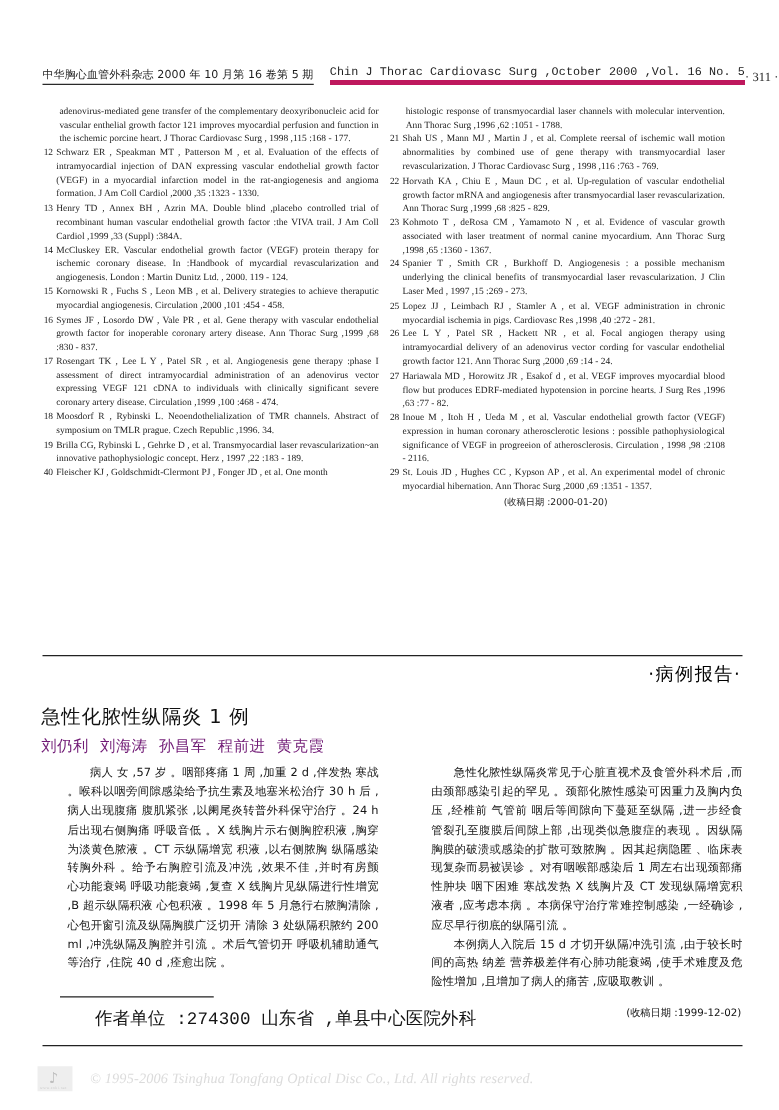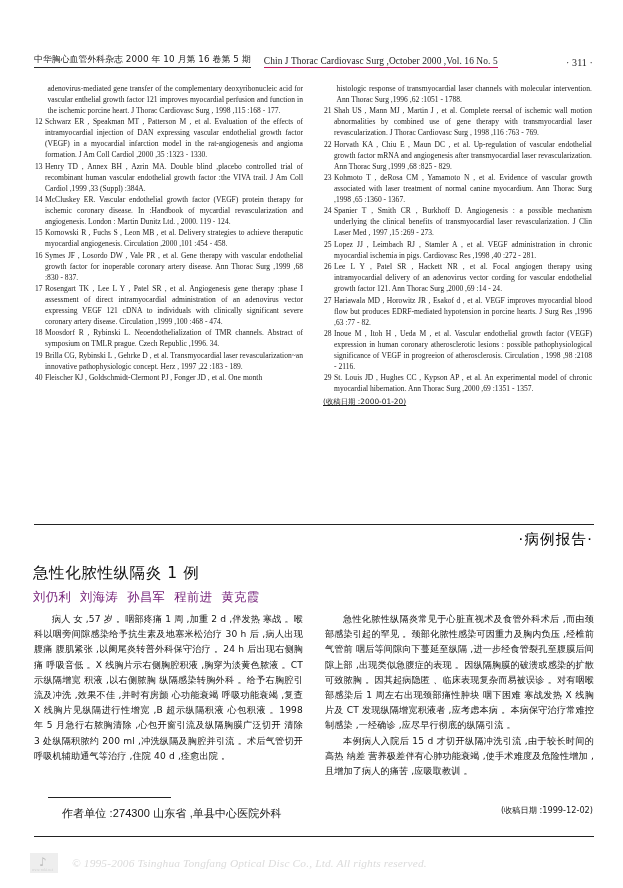--- a/index.html
+++ b/index.html
@@ -38,41 +38,42 @@
     letter-spacing: 0.1px;
   }
   .runhead .cn {
     border-bottom: 1px solid #2a2a2a;
     padding-bottom: 1px;
     white-space: nowrap;
     font-family: "DejaVu Sans", sans-serif;
     font-size: 8.8px;
   }
   .runhead .en {
-    border-bottom: 1px solid #be185d;
+    border-bottom: 4px solid #be185d;
     padding-bottom: 1px;
     white-space: nowrap;
     margin-left: 13px;
     font-size: 9.4px;
+    font-family: Liberation Mono, monospace;
   }
   .runhead .pageno {
     margin-left: auto;
     white-space: nowrap;
     font-size: 10px;
     padding-right: 4px;
   }
 
   
   .refs {
     position: absolute;
     top: 84px;
     left: 34px;
     width: 560px;
     display: flex;
-    gap: 20px;
+    gap: 8px;
   }
   .refcol {
     width: 269px;
   }
   .ref {
     display: flex;
     font-size: 7.55px;
     line-height: 10.95px;
     text-align: justify;
     margin-bottom: 0.5px;
@@ -92,25 +93,24 @@
   }
   .ref.cont .txt {
     padding-left: 0;
   }
   .ref.cont {
     margin-left: 13.5px;
   }
 
   .recvdate {
     font-size: 7.4px;
-    text-align: left;
+    text-align: center;
     margin-top: 2px;
     padding-right: 2px;
     font-family: "DejaVu Sans", sans-serif;
-    text-decoration: underline;
   }
 
   
   .rule-full {
     position: absolute;
     left: 34px;
     width: 560px;
     border-top: 1px solid #222;
     height: 0;
   }
@@ -160,37 +160,37 @@
   .bodycol { width: 269px; }
   .bodycol p {
     margin: 0;
     font-family: "DejaVu Sans", sans-serif;
     font-size: 9.1px;
     line-height: 15.2px;
     text-align: justify;
     letter-spacing: 0.15px;
     color: #141414;
   }
-  .bodycol p.indent { text-indent: 18px; }
+  .bodycol p.indent { text-indent: 18px; margin-left: 20px; }
 
   
   .affil-rule {
     position: absolute;
     top: 797px;
     left: 48px;
     width: 123px;
     border-top: 1px solid #222;
     height: 0;
   }
   .affil {
     position: absolute;
     top: 806px;
-    left: 62px;
-    font-family: Liberation Sans, sans-serif;
-    font-size: 11px;
+    left: 76px;
+    font-family: Liberation Mono, monospace;
+    font-size: 14px;
     letter-spacing: 0.1px;
     color: #141414;
   }
 
   .recvdate2 {
     position: absolute;
     top: 805px;
     right: 30px;
     font-family: "DejaVu Sans", sans-serif;
     font-size: 8.2px;

